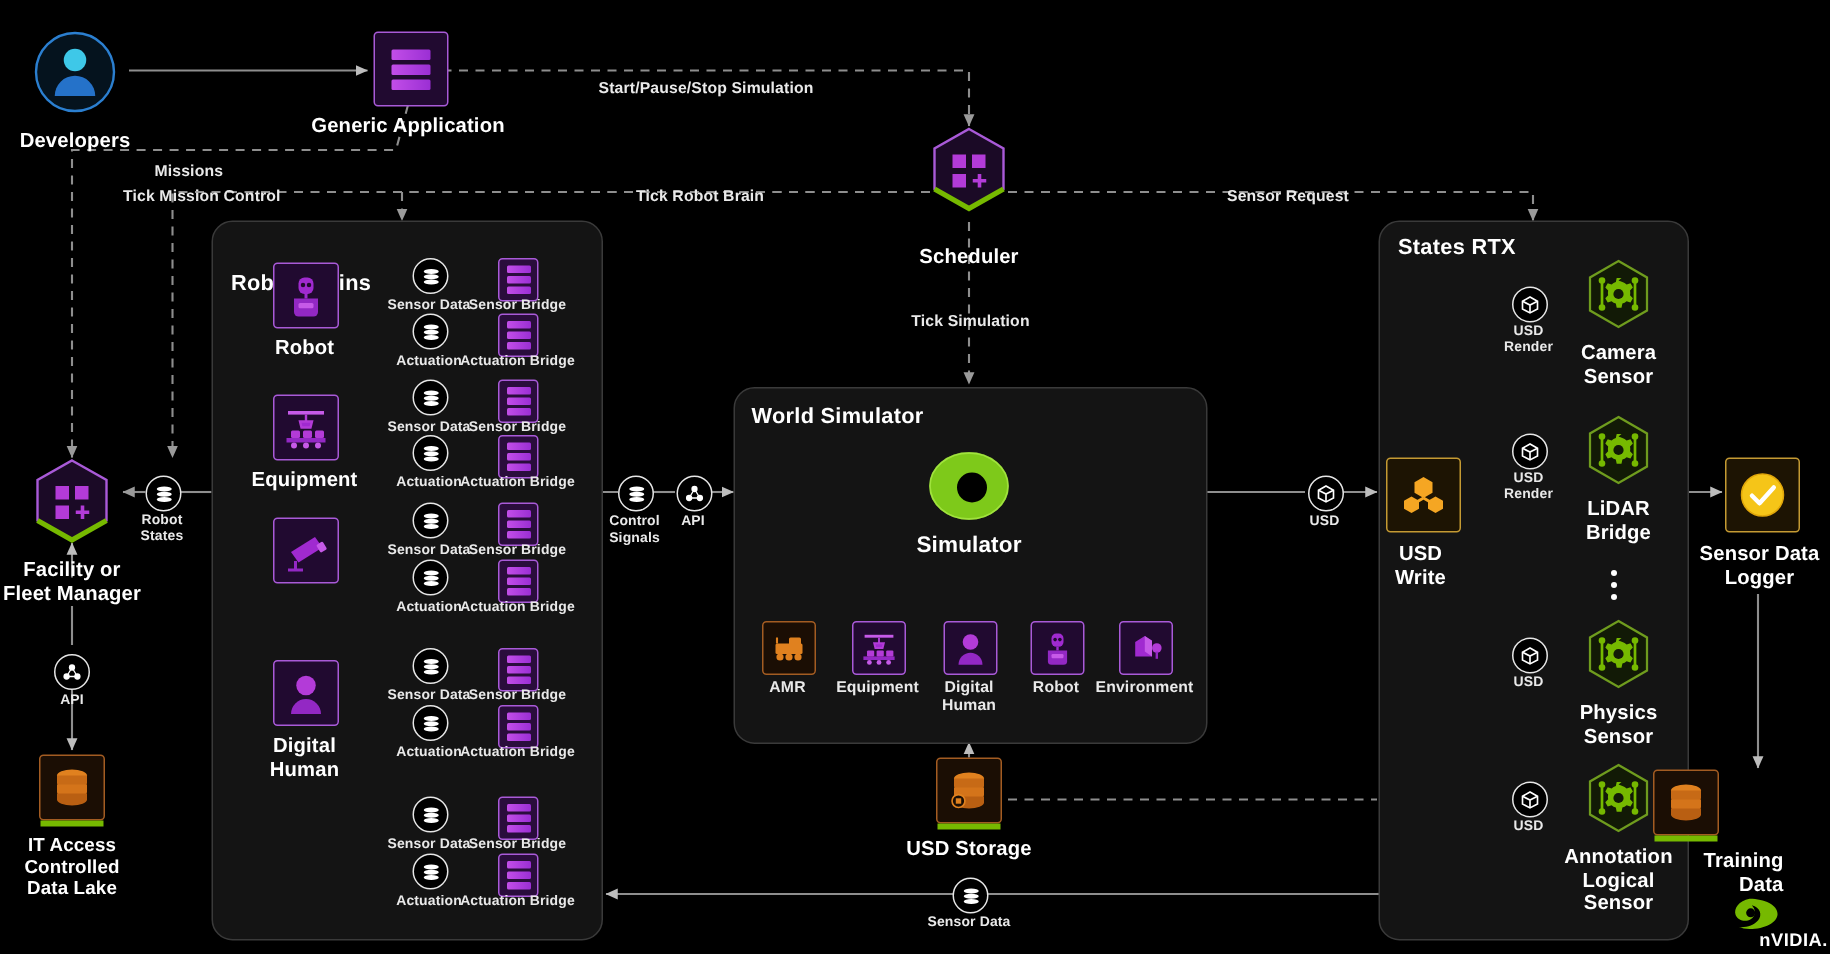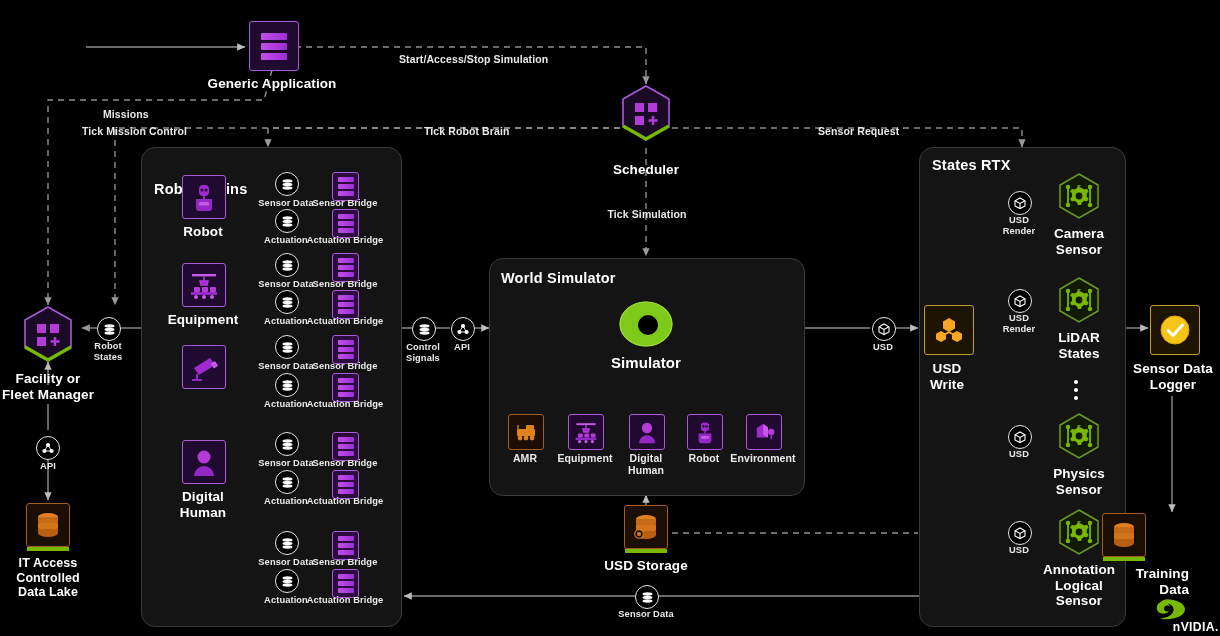--- a/index.html
+++ b/index.html
@@ -156,20 +156,28 @@
 
   <div class="panel" style="left:141px;top:147px;width:259px;height:478px;"></div>
   <div class="panel-title" style="left:154px;top:157px;margin-top:24px;">Robot Brains</div>
 
   <div class="panel" style="left:489px;top:258px;width:314px;height:236px;"></div>
   <div class="panel-title" style="left:501px;top:270px;">World Simulator</div>
 
   <div class="panel" style="left:919px;top:147px;width:205px;height:478px;"></div>
   <div class="panel-title" style="left:932px;top:157px;">States RTX</div>
 
+  <div class="node" style="left:22px;top:20px;width:56px;">
+    <svg width="56" height="56" viewBox="0 0 56 56">
+      <circle cx="28" cy="28" r="26" fill="#05131e" stroke="#2b7fd0" stroke-width="1.6"></circle>
+      <circle cx="28" cy="20" r="7.5" fill="#3ec8e8"></circle>
+      <path d="M14.5,44 a13.5,13.5 0 0 1 27,0 z" fill="#2572c9"></path>
+    </svg>
+    <div class="cap" style="width:150px;margin-left:-47px;">Developers</div>
+  </div>
 
   <div class="node" style="left:249px;top:21px;width:46px;">
     <div class="tile lg" style="margin:0 auto;">
       <div style="display:flex;flex-direction:column;gap:3px;">
         <i style="display:block;width:26px;height:7px;background:linear-gradient(90deg,#c24ee8,#9b2fd4);border-radius:1px;"></i>
         <i style="display:block;width:26px;height:7px;background:linear-gradient(90deg,#c24ee8,#9b2fd4);border-radius:1px;"></i>
         <i style="display:block;width:26px;height:7px;background:linear-gradient(90deg,#c24ee8,#9b2fd4);border-radius:1px;"></i>
       </div>
     </div>
     <div class="cap" style="width:220px;margin-left:-87px;">Generic Application</div>
@@ -621,21 +629,21 @@
       <path d="M23,2 L42,13 L42,35 L23,46 L4,35 L4,13 z" fill="#121a06" stroke="#6f9c1e" stroke-width="1.5"></path>
       <path d="M12,16 v16 M34,16 v16" stroke="#76b900" stroke-width="1.8"></path>
       <circle cx="12" cy="15" r="2.2" fill="#76b900"></circle>
         <circle cx="12" cy="33" r="2.2" fill="#76b900"></circle>
       <circle cx="34" cy="15" r="2.2" fill="#76b900"></circle>
         <circle cx="34" cy="33" r="2.2" fill="#76b900"></circle>
       <path d="M23,15 l2.6,1 a8,8 0 0 1 2.8,1.6 l2.6,-0.8 l1.6,2.8 l-1.9,2 a8,8 0 0 1 0,3.2 l1.9,2 l-1.6,2.8 l-2.6,-0.8 a8,8 0 0 1 -2.8,1.6 l-0.6,2.7 h-3.2 l-0.6,-2.7 a8,8 0 0 1 -2.8,-1.6 l-2.6,0.8 l-1.6,-2.8 l1.9,-2 a8,8 0 0 1 0,-3.2 l-1.9,-2 l1.6,-2.8 l2.6,0.8 a8,8 0 0 1 2.8,-1.6 l0.6,-2.7 h3.2 z" fill="#76b900"></path>
       <circle cx="23" cy="24" r="3.4" fill="#121a06"></circle>
     </svg>
     <div class="cap" style="width:140px;margin-left:-47px;margin-top:2px;">LiDAR
-States</div>
+Bridge</div>
   </div>
 
   <div style="position:absolute;left:1074px;top:380px;display:flex;flex-direction:column;gap:4px;align-items:center;">
     <span style="width:4px;height:4px;border-radius:50%;background:#fff;display:block;"></span>
     <span style="width:4px;height:4px;border-radius:50%;background:#fff;display:block;"></span>
     <span style="width:4px;height:4px;border-radius:50%;background:#fff;display:block;"></span>
   </div>
 
   <div style="position:absolute;left:1008px;top:425px;">
     <div class="badge">
@@ -704,21 +712,21 @@
         <ellipse cx="13" cy="6" rx="10" ry="4" fill="#e0811f"></ellipse>
         <path d="M3,6 v5 a10,4 0 0 0 20,0 v-5" fill="#c76a16"></path>
         <path d="M3,12 v5 a10,4 0 0 0 20,0 v-5" fill="#d4741a"></path>
         <path d="M3,18 v4 a10,4 0 0 0 20,0 v-4" fill="#b95f12"></path>
       </svg>
     </div>
     <div class="cap" style="width:130px;margin-left:-43px;margin-top:9px;">Training
 Data</div>
   </div>
 
-  <div class="edge-label m" style="left:399px;top:53px;width:200px;text-align:left;">Start/Access/Stop Simulation</div>
+  <div class="edge-label m" style="left:399px;top:53px;width:200px;text-align:left;">Start/Pause/Stop Simulation</div>
   <div class="edge-label m" style="left:103px;top:108px;width:120px;text-align:left;">Missions</div>
   <div class="edge-label m" style="left:82px;top:125px;width:160px;text-align:left;">Tick Mission Control</div>
   <div class="edge-label m" style="left:424px;top:125px;width:140px;text-align:left;">Tick Robot Brain</div>
   <div class="edge-label m" style="left:818px;top:125px;width:140px;text-align:left;">Sensor Request</div>
   <div class="edge-label m" style="left:592px;top:208px;width:110px;">Tick Simulation</div>
 
   <svg class="nvlogo" viewBox="0 0 120 56">
     <g fill="#76b900">
       <path d="M42,4 h34 v26 h-34 z" opacity="0"></path>
       <path d="M48,6 C62,6 74,12 74,20 C74,28 62,34 48,34 C44,34 41,33.4 38,32.2 C44,33 52,31 56,26 C60,21 58,14 50,12 C54,16 54,22 49,25 C44,28 37,26 35,21 C33,15 38,8 48,6 Z"></path>

